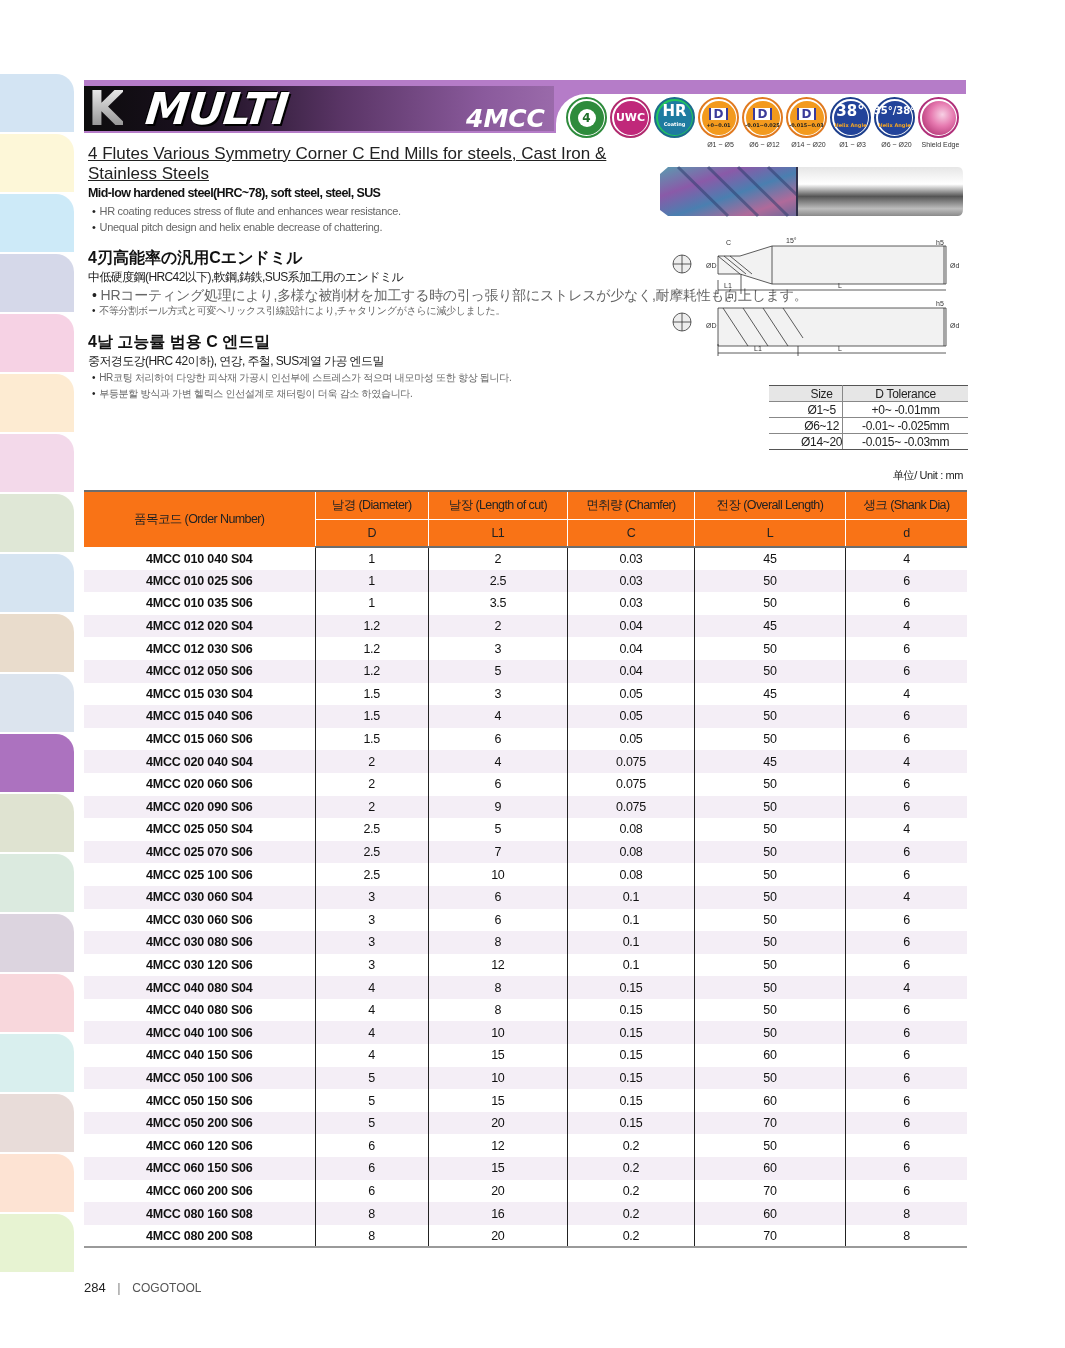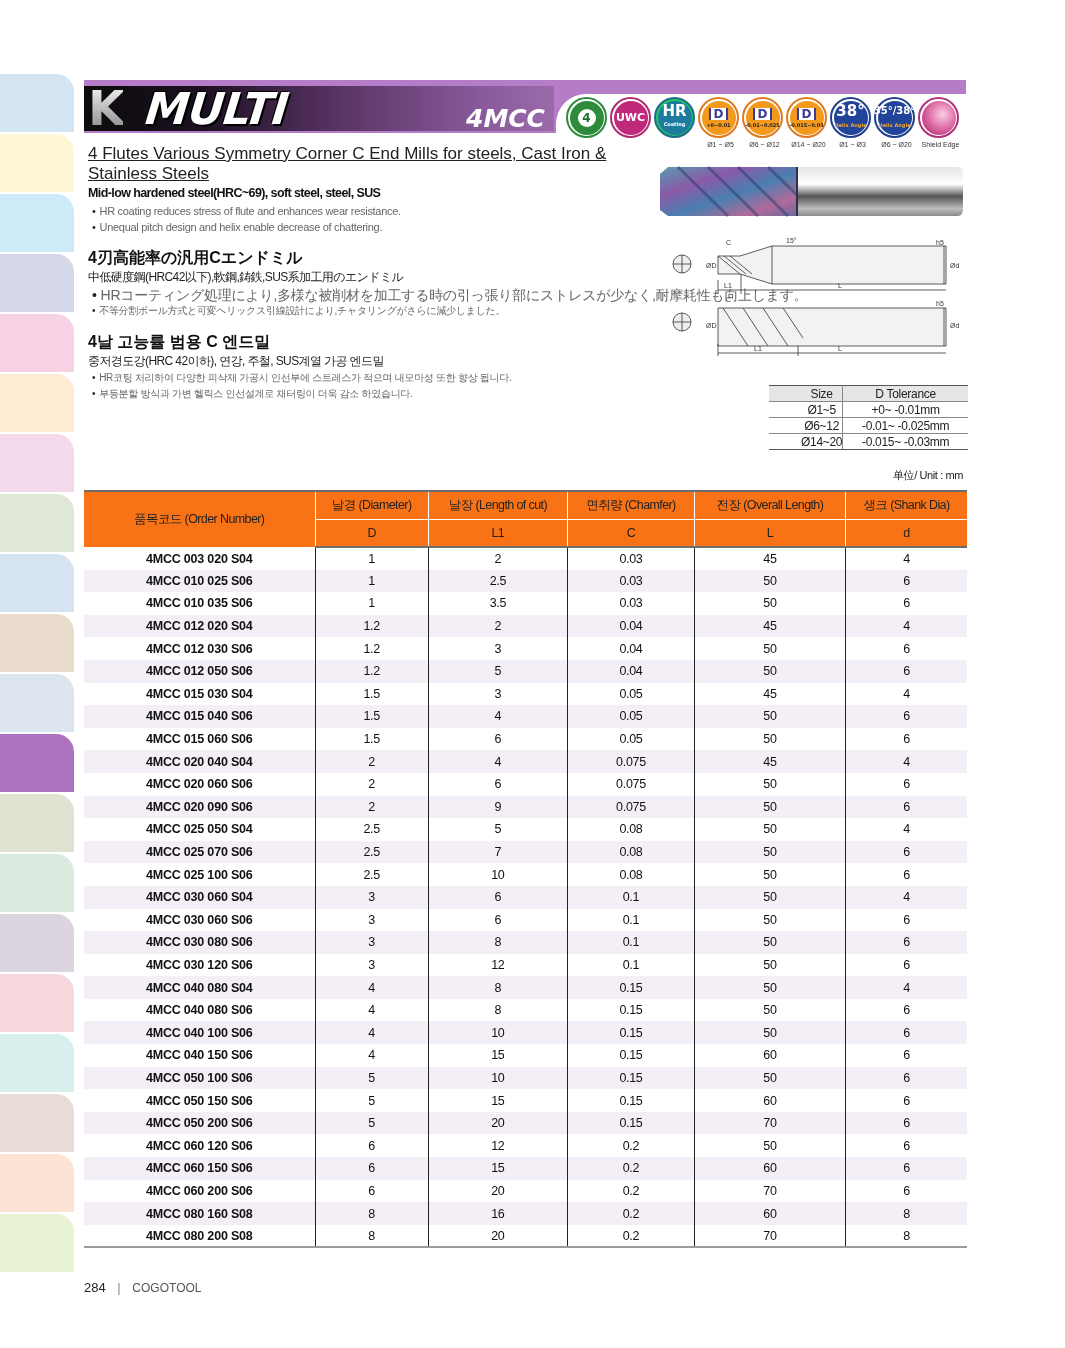--- a/index.html
+++ b/index.html
@@ -174,21 +174,21 @@
       </div>
     <div class="badge-caption">Ø6 ~ Ø20</div>
   </div>
   <div class="badge b-shield">
     <div class="inner"></div>
     <div class="badge-caption">Shield Edge</div>
   </div>
 </div>
 
 <div class="desc en-title">4 Flutes Various Symmetry Corner C End Mills for steels, Cast Iron &amp; Stainless Steels</div>
-<div class="desc en-sub">Mid-low hardened steel(HRC~69), soft steel, steel, SUS</div>
+<div class="desc en-sub">Mid-low hardened steel(HRC~78), soft steel, steel, SUS</div>
 <div class="desc bullet en-b1">HR coating reduces stress of flute and enhances wear resistance.</div>
 <div class="desc bullet en-b2">Unequal pitch design and helix enable decrease of chattering.</div>
 
 <div class="desc jp-title">4刃高能率の汎用Cエンドミル</div>
 <div class="desc jp-sub">中低硬度鋼(HRC42以下),軟鋼,鋳鉄,SUS系加工用のエンドミル</div>
 <div class="desc bullet jp-b1">HRコーティング処理により,多様な被削材を加工する時の引っ張り部にストレスが少なく,耐摩耗性も向上します。</div>
 <div class="desc bullet jp-b2">不等分割ボール方式と可変ヘリックス引線設計により,チャタリングがさらに減少しました。</div>
 
 <div class="desc kr-title">4날 고능률 범용 C 엔드밀</div>
 <div class="desc kr-sub">중저경도강(HRC 42이하), 연강, 주철, SUS계열 가공 엔드밀</div>
@@ -301,21 +301,21 @@
     <tr>
       <th>D</th>
       <th>L1</th>
       <th>C</th>
       <th>L</th>
       <th>d</th>
     </tr>
   </thead>
   <tbody id="spec-body">
       <tr>
-        <td class="code">4MCC 003 020 S04</td>
+        <td class="code">4MCC 010 040 S04</td>
         <td>1</td>
         <td>2</td>
         <td>0.03</td>
         <td>45</td>
         <td>4</td>
       </tr>
       <tr>
         <td class="code">4MCC 010 025 S06</td>
         <td>1</td>
         <td>2.5</td>

